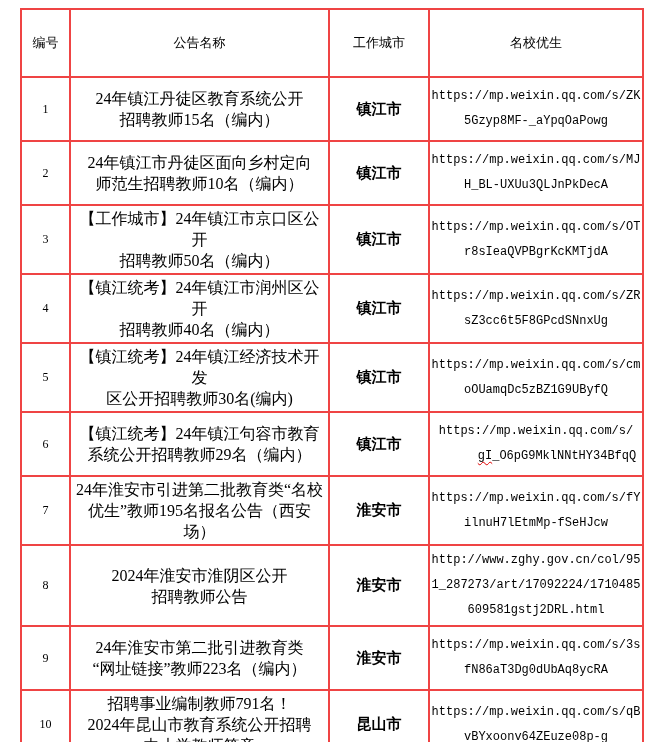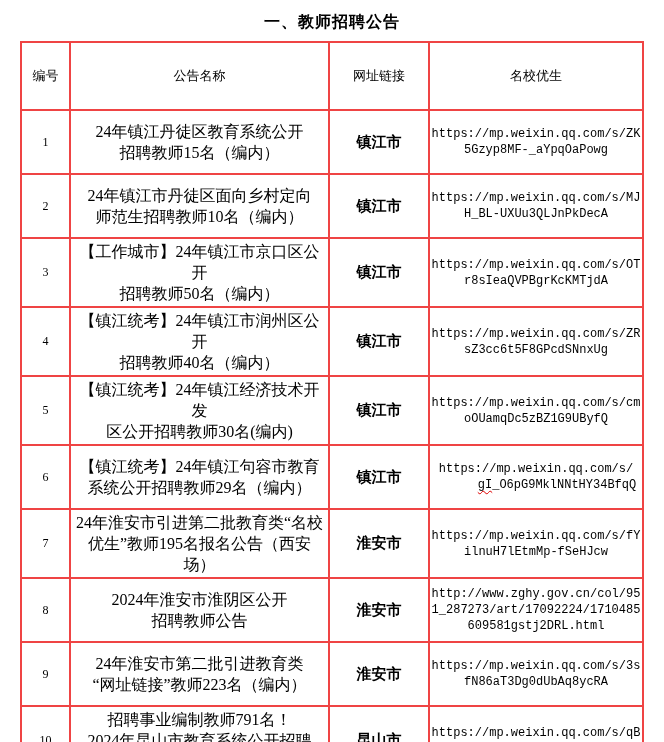--- a/index.html
+++ b/index.html
@@ -49,50 +49,49 @@
     white-space: pre-line;
     padding: 2px 1px;
   }
   td.cell-city {
     font-size: 15px;
     font-weight: bold;
   }
   td.cell-url {
     font-family: "Liberation Mono", "DejaVu Sans Mono", monospace;
     font-size: 12px;
-    line-height: 16px;
+    line-height: 25px;
     word-break: break-all;
     padding: 2px 1px;
   }
   .squiggle {
     text-decoration: underline wavy #e00000;
     text-decoration-thickness: 1px;
     text-underline-offset: 2px;
     margin-left: 42px;
   }
 </style>
 </head>
 <body>
 
 <div class="page">
 
-  <div class="page-title">一、教师招聘公告</div>
 
   <table class="announcements">
     <colgroup>
       <col style="width:49px">
       <col style="width:259px">
       <col style="width:100px">
       <col style="width:214px">
     </colgroup>
     <thead>
       <tr>
         <th>编号</th>
         <th>公告名称</th>
-        <th>网址链接</th>
+        <th>工作城市</th>
         <th>名校优生</th>
       </tr>
     </thead>
     <tbody id="table-body">
         <tr>
           <td class="cell-no">1</td>
           <td class="cell-name">24年镇江丹徒区教育系统公开
 招聘教师15名（编内）</td>
           <td class="cell-city">镇江市</td>
           <td class="cell-url">https://mp.weixin.qq.com/s/ZK5Gzyp8MF-_aYpqOaPowg</td>

